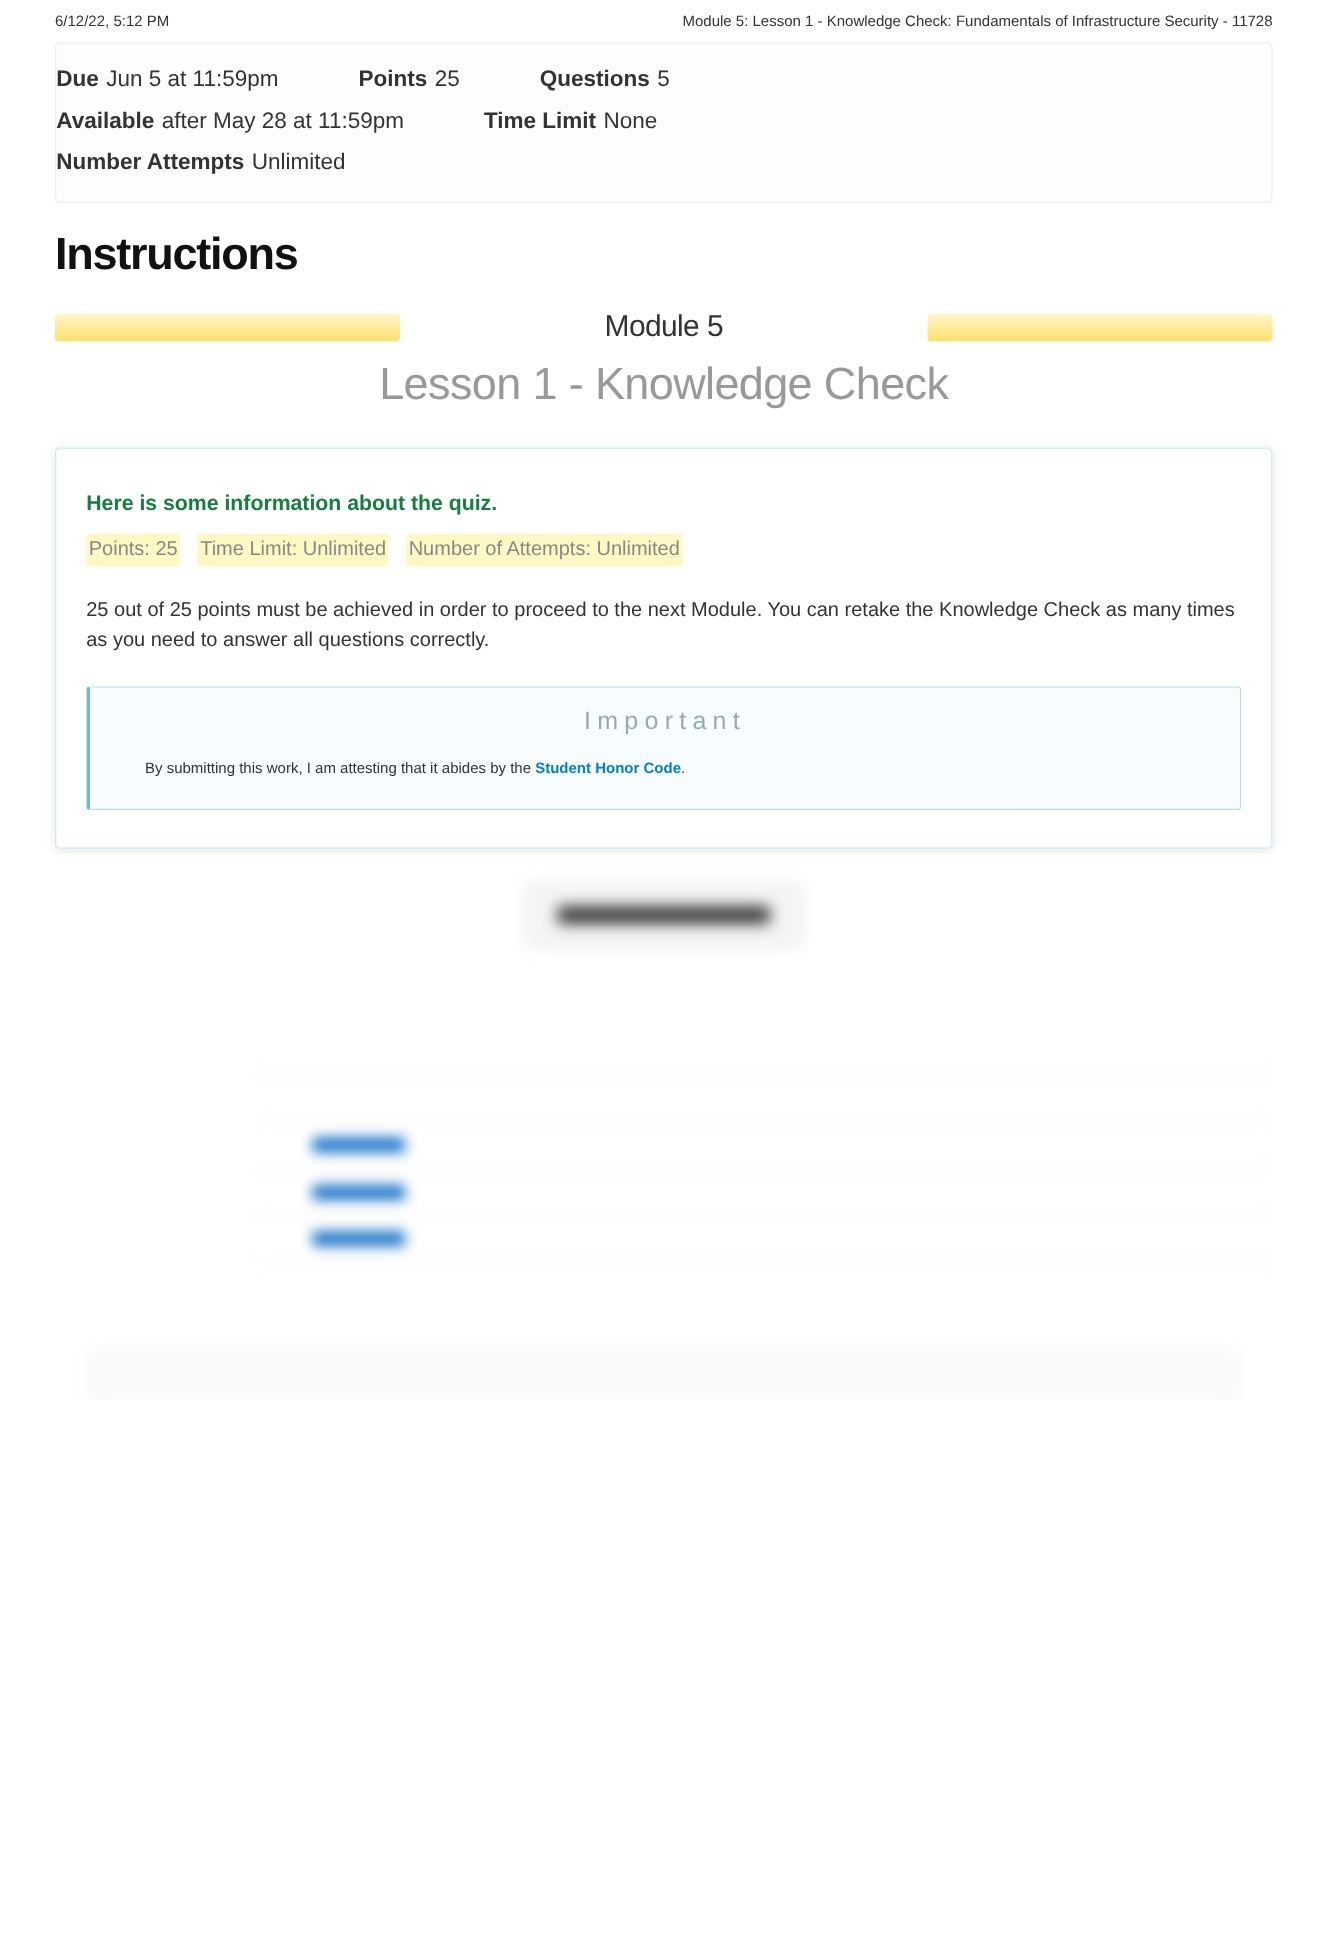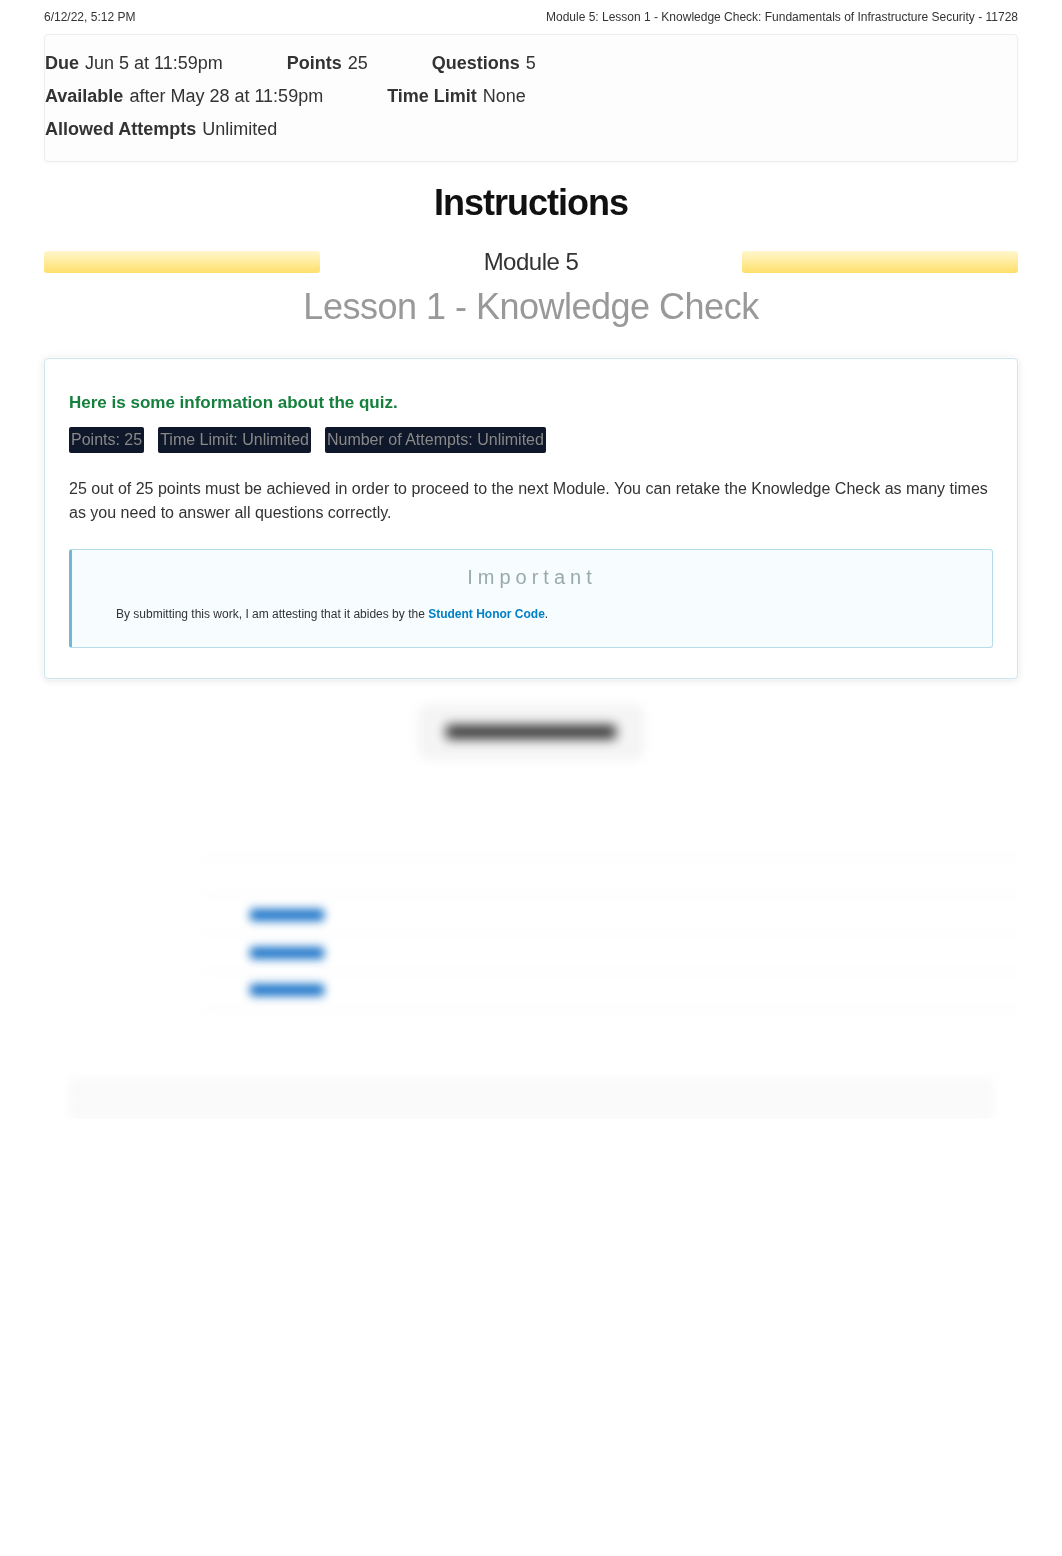--- a/index.html
+++ b/index.html
@@ -46,21 +46,20 @@
     .meta-label {
       font-weight: bold;
       margin-right: 6px;
     }
     .instructions-title {
       font-size: 36px;
       font-weight: bold;
       letter-spacing: -1px;
       color: #111;
       margin-bottom: 20px;
-      text-align: center;
     }
     .module-row {
       display: flex;
       align-items: center;
       justify-content: center;
       position: relative;
       margin-bottom: 6px;
       height: 36px;
     }
     .yellow-bar {
@@ -113,21 +112,21 @@
     }
     .pill-row {
       display: flex;
       gap: 14px;
       margin-bottom: 24px;
     }
     .pill {
       color: #888;
       font-size: 16px;
       padding: 4px 2px;
-      background: #0f172a;
+      background: #fef9c3;
       border-radius: 2px;
     }
     .requirement-text {
       font-size: 16px;
       color: #333;
       line-height: 1.5;
       margin-bottom: 24px;
     }
     .important-box {
       border: 1px solid #b5dce8;
@@ -231,21 +230,21 @@
     <div class="meta-row">
       <span class="meta-item">
         <span class="meta-label">Available</span><span>after May 28 at 11:59pm</span>
       </span>
       <span class="meta-item">
         <span class="meta-label">Time Limit</span><span>None</span>
       </span>
     </div>
     <div class="meta-row">
       <span class="meta-item">
-        <span class="meta-label">Allowed Attempts</span><span>Unlimited</span>
+        <span class="meta-label">Number Attempts</span><span>Unlimited</span>
       </span>
     </div>
   </div>
 
   <h1 class="instructions-title">Instructions</h1>
 
   <div class="module-row">
     <div class="yellow-bar yellow-left"></div>
     <span class="module-title">Module 5</span>
     <div class="yellow-bar yellow-right"></div>

